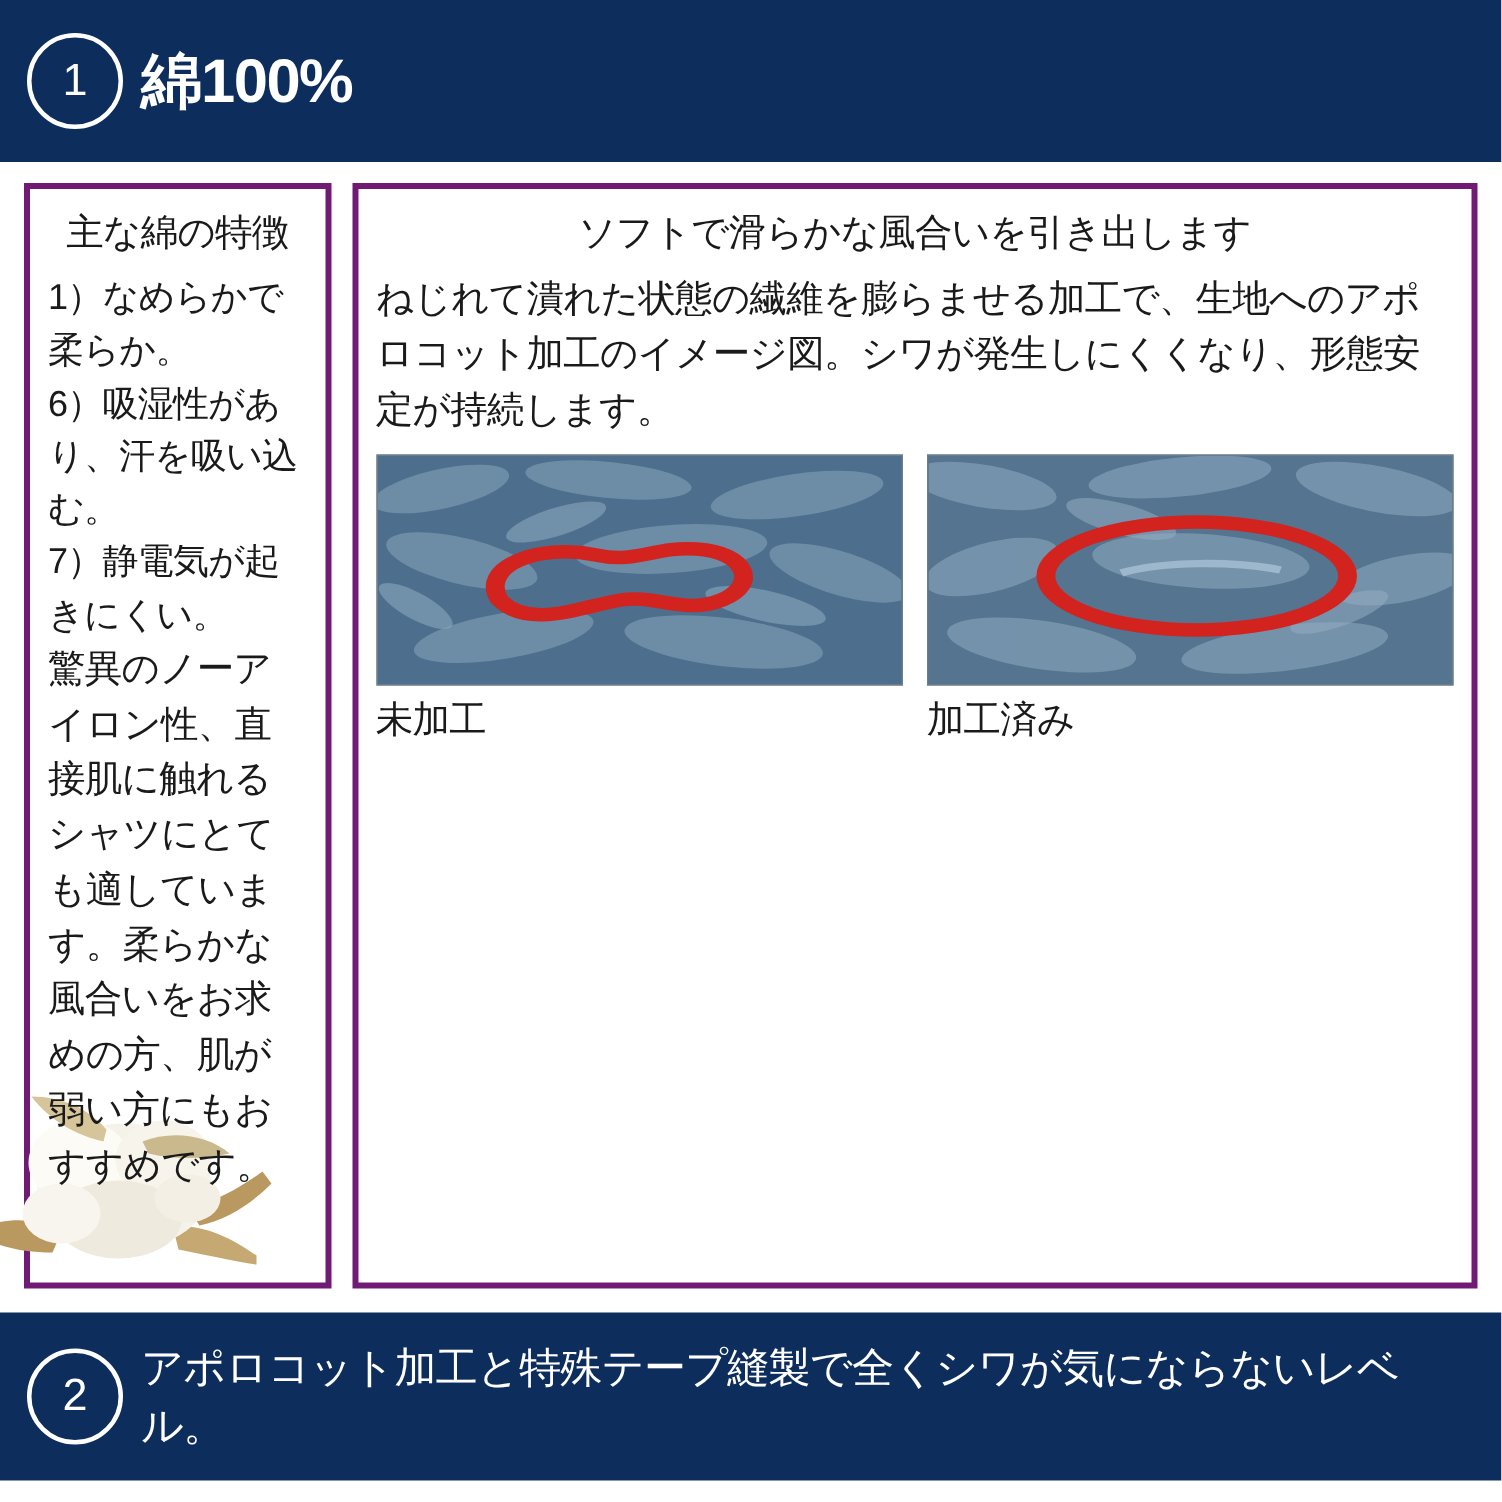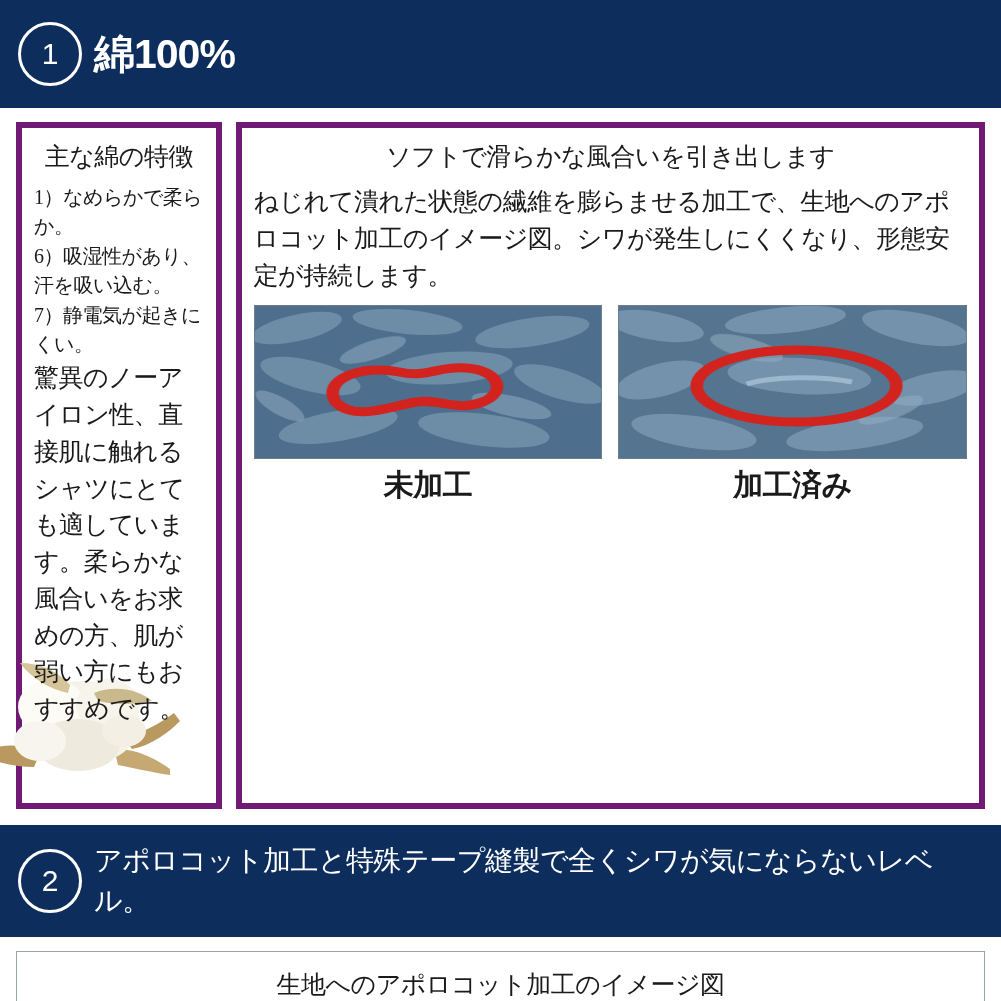--- a/index.html
+++ b/index.html
@@ -49,65 +49,63 @@
     line-height:1.42;
     font-weight:400;
     letter-spacing:-0.5px;
   }
 
   
   .section-body{padding:14px 16px 16px 16px;box-sizing:border-box;}
 
   .cols{display:flex;gap:14px;}
   .card{
-    border:6px solid #701a75;
+    border:4px solid #701a75;
     box-sizing:border-box;
     background:#ffffff;
-    padding:10px 12px 28px 12px;
+    padding:10px 12px 12px 12px;
   }
   .card-left{width:414px;}
   .card-right{flex:1 1 auto;}
   .card-title{
     text-align:center;
     font-size:25px;
     font-weight:400;
     letter-spacing:-0.5px;
     margin:2px 0 10px 0;
   }
   .card-text{
     font-size:25px;
     line-height:1.47;
     letter-spacing:-0.5px;
   }
-  .list-line{font-size:20px;line-height:1.47;letter-spacing:-0.5px;font-family:Liberation Serif, serif;}
+  .list-line{font-size:24px;line-height:1.47;letter-spacing:-0.5px;}
 
   
   .cotton-wrap{position:relative;height:126px;margin-top:-78px;}
   .cotton{
     position:absolute;right:-6px;bottom:-6px;
     width:236px;height:132px;
   }
   .flow-text{position:relative;z-index:2;}
 
   
   .photos{display:flex;gap:16px;margin-top:12px;}
   .photo-box{flex:1 1 0;}
   .photo{
     height:152px;
     border:1px solid #6f7c8a;
     position:relative;
     overflow:hidden;
     background:#4e6f8e;
   }
   .photo-cap{
-    text-align:center;
-    font-size:30px;
+    font-size:25px;
     margin-top:6px;
     letter-spacing:-0.5px;
-    font-weight:bold;
   }
 
   
   .big-card{
     border:1px solid #9aa4b0;
     box-sizing:border-box;
     padding:12px 16px 14px 16px;
     background:#ffffff;
   }
   .big-title{

